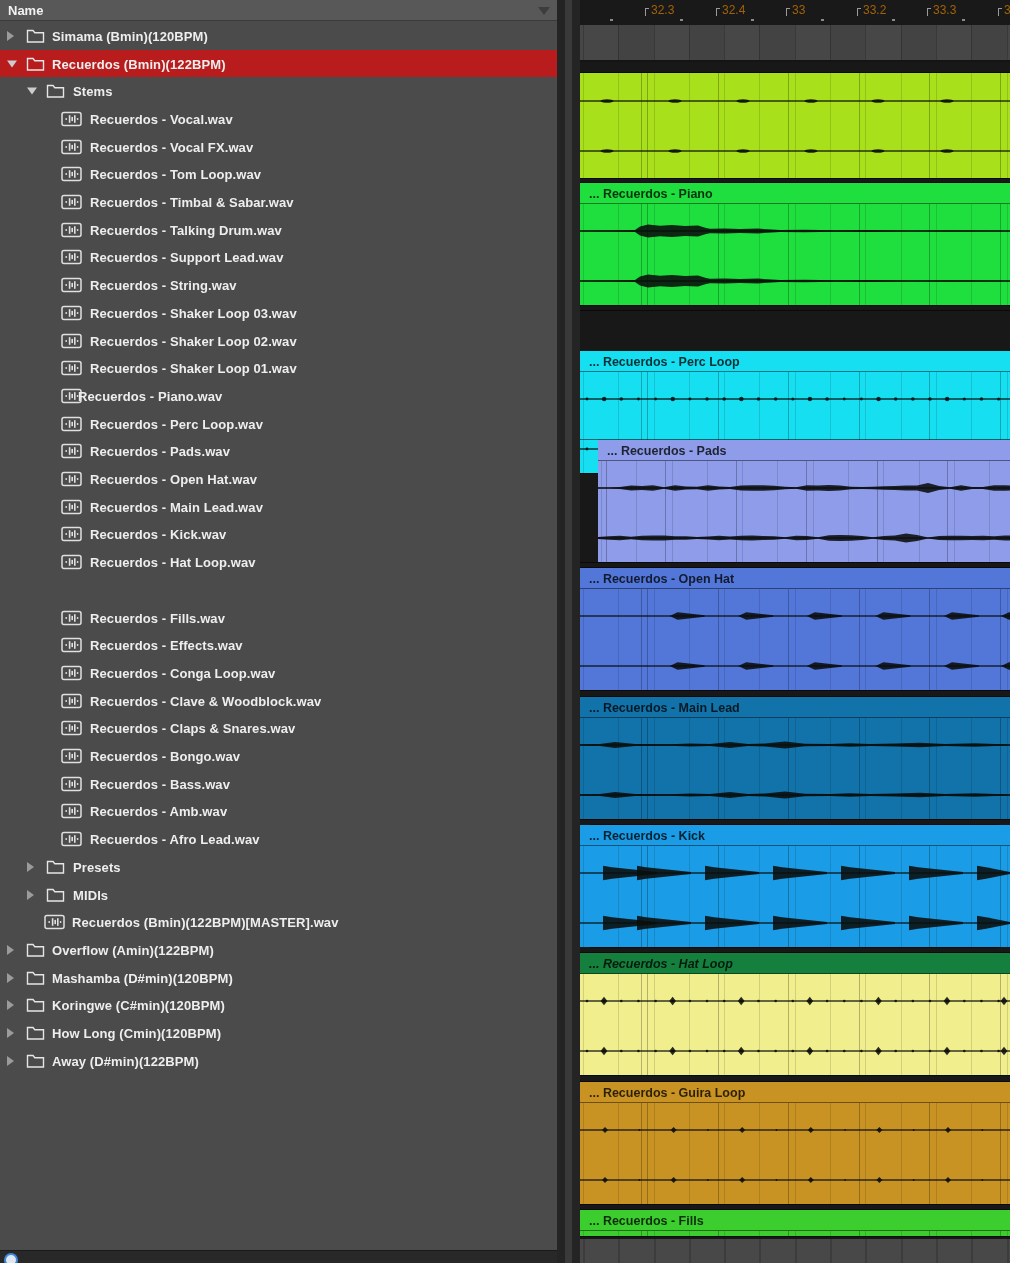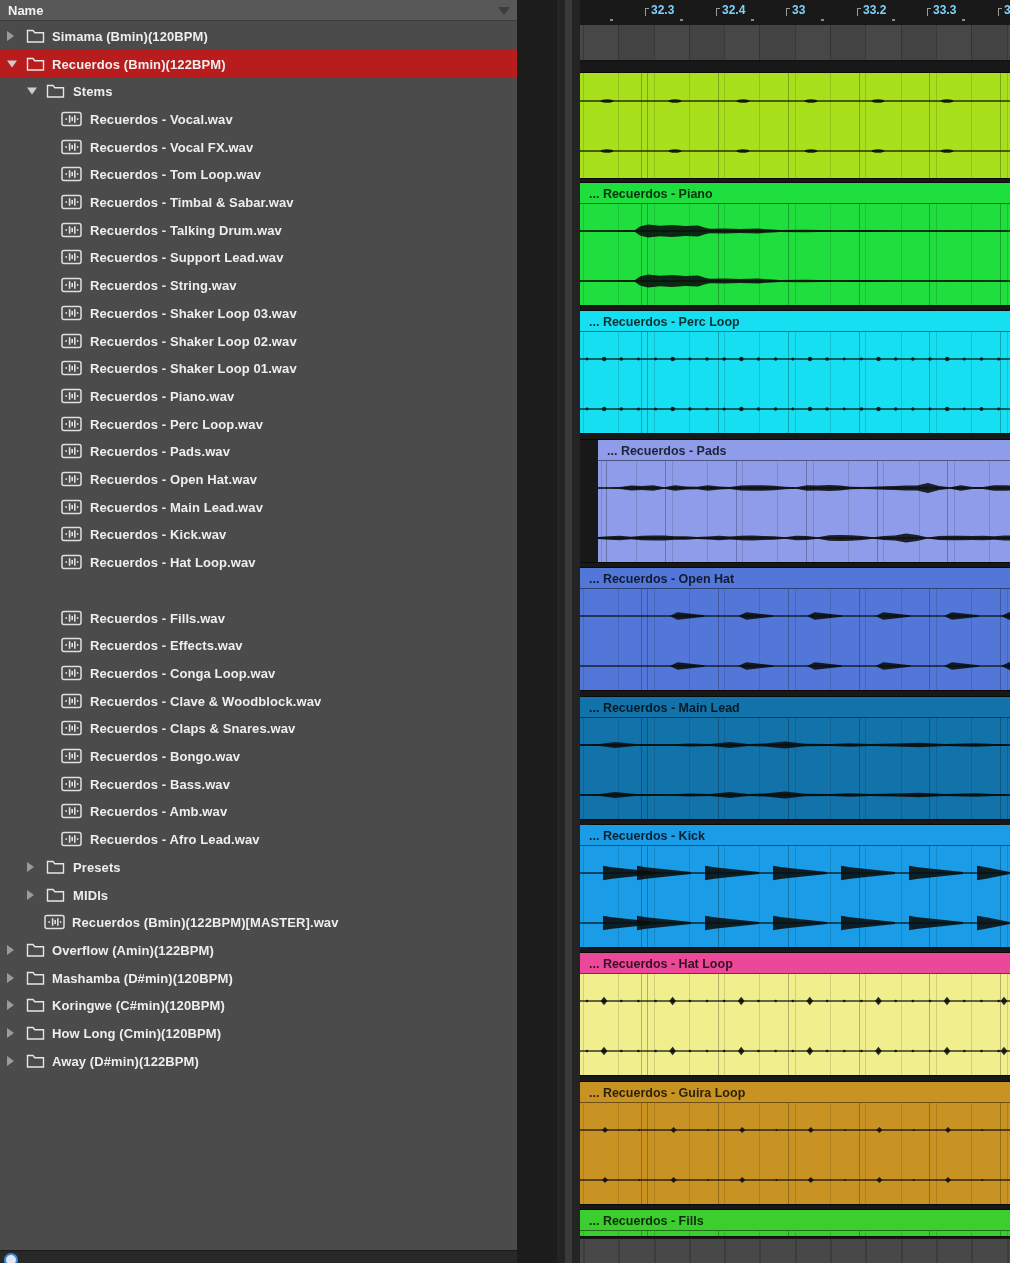--- a/index.html
+++ b/index.html
@@ -1,20 +1,20 @@
 <!DOCTYPE html>
 <html><head>
 <meta charset="utf-8">
 <style>
   html,body{margin:0;padding:0;background:#111;}
   .app{position:relative;width:1010px;height:1263px;background:#1c1c1c;overflow:hidden;
        font-family:"Liberation Sans","DejaVu Sans",sans-serif;-webkit-font-smoothing:antialiased;}
 
   
-  .sidebar{position:absolute;left:0;top:0;width:517px;height:1263px;background:#4b4b4b;}
+  .sidebar{position:absolute;left:0;top:0;width:557px;height:1263px;background:#4b4b4b;}
   .sb-header{position:absolute;top:0;left:0;right:0;height:21px;background:#585858;
              border-bottom:1px solid #3a3a3a;color:#f2f2f2;font-size:13px;font-weight:bold;
              line-height:21px;padding-left:8px;box-sizing:border-box;}
   .filter-tri{position:absolute;right:7px;top:7px;width:0;height:0;
               border-left:6px solid transparent;border-right:6px solid transparent;
               border-top:8px solid #3d3d3d;}
   .tree{position:absolute;top:22px;left:0;right:0;height:1229px;overflow:hidden;}
   .row{position:absolute;left:0;right:0;height:27.7px;}
   .row.selected{background:#b91c1c;}
   .lbl{position:absolute;top:50%;transform:translateY(-50%);font-size:13px;font-weight:bold;
@@ -30,21 +30,21 @@
   .info-circle{position:absolute;left:4px;top:2px;width:14px;height:14px;border-radius:50%;
                border:2.5px solid #3f86dc;box-sizing:border-box;background:#dfe7f2;}
 
   
   .splitter{position:absolute;left:557px;top:0;width:23px;height:1263px;background:#242424;}
   .splitter-handle{position:absolute;left:8px;top:0;width:7px;height:100%;background:#3a3a3a;}
 
   
   .arrange{position:absolute;left:580px;top:0;width:430px;height:1263px;background:#181818;overflow:hidden;}
   .ruler{position:absolute;top:0;left:0;right:0;height:25px;background:#191919;}
-  .rl{position:absolute;top:3px;font-size:12px;font-weight:bold;color:#7dd3fc;white-space:nowrap;}
+  .rl{position:absolute;top:3px;font-size:12px;font-weight:normal;color:#a16207;white-space:nowrap;}
   .tick{position:absolute;top:8px;width:4px;height:8px;border-left:1.5px solid #9a9a9a;
         border-top:1.5px solid #9a9a9a;box-sizing:border-box;}
   .rdot{position:absolute;top:19px;width:3px;height:2px;background:#8a8a8a;}
   .scrub{position:absolute;top:25px;left:0;right:0;height:35px;background:#434343;
          background-image:repeating-linear-gradient(90deg,rgba(255,255,255,.025) 0 35.3px,transparent 35.3px 70.6px),
                           repeating-linear-gradient(90deg,#343434 0 1px,transparent 1px 35.3px);
          background-position:3px 0,3px 0;border-bottom:2px solid #141414;}
   .clip{position:absolute;left:0;right:0;border-top:1px solid rgba(0,0,0,.55);
         border-bottom:1px solid rgba(0,0,0,.55);box-sizing:content-box;}
   .clip .bar{height:21px;line-height:22px;padding-left:9px;font-size:12.5px;font-weight:bold;
@@ -199,21 +199,21 @@
         </div>
         <div class="row" style="top: 360.1px;">
           <svg class="ficon" style="left:61px" width="21" height="16" viewBox="0 0 21 16">
             <rect x="1" y="1.5" width="19" height="13" rx="2" fill="none" stroke="#e0e0e0" stroke-width="1.5"></rect>
             <circle cx="5.2" cy="8" r=".9" fill="#e0e0e0"></circle>
             <rect x="7.8" y="4.2" width="1.6" height="7.6" fill="#e0e0e0"></rect>
             <rect x="10.4" y="5.9" width="1.6" height="4.2" fill="#e0e0e0"></rect>
             <rect x="13" y="4.2" width="1.6" height="7.6" fill="#e0e0e0"></rect>
             <circle cx="16.6" cy="8" r=".9" fill="#e0e0e0"></circle>
           </svg>
-          <span class="lbl" style="left: 90px;">Recuerdos - Piano.wav</span>
+          <span class="lbl" style="left: 78px;">Recuerdos - Piano.wav</span>
         </div>
         <div class="row" style="top: 387.8px;">
           <svg class="ficon" style="left:61px" width="21" height="16" viewBox="0 0 21 16">
             <rect x="1" y="1.5" width="19" height="13" rx="2" fill="none" stroke="#e0e0e0" stroke-width="1.5"></rect>
             <circle cx="5.2" cy="8" r=".9" fill="#e0e0e0"></circle>
             <rect x="7.8" y="4.2" width="1.6" height="7.6" fill="#e0e0e0"></rect>
             <rect x="10.4" y="5.9" width="1.6" height="4.2" fill="#e0e0e0"></rect>
             <rect x="13" y="4.2" width="1.6" height="7.6" fill="#e0e0e0"></rect>
             <circle cx="16.6" cy="8" r=".9" fill="#e0e0e0"></circle>
           </svg>
@@ -491,21 +491,21 @@
           <div class="body" style="height: 101px; background-color: rgb(31, 223, 62); background-image: repeating-linear-gradient(90deg, rgba(0, 0, 0, 0.26) 0px, rgba(0, 0, 0, 0.26) 1px, transparent 1px, transparent 70.6px), repeating-linear-gradient(90deg, rgba(0, 0, 0, 0.13) 0px, rgba(0, 0, 0, 0.13) 1px, transparent 1px, transparent 35.3px); background-position: 67px 0px, 3px 0px;">
             <svg width="430" height="101" style="position: absolute; left: 0px; top: 0px;">
               <rect x="0" y="26.3" width="430" height="1.4" fill="rgba(10,14,12,0.88)"></rect>
               <path d="M0 26.4 L40 26.2 L55 26 L60 22.6 L68 20.6 L80 21.8 L92 20.9 L105 22 L118 21.4 L126 24 L130 24.8 L145 24.4 L160 25 L178 24.6 L192 25.6 L200 26.1 L225 25.8 L255 26.2 L290 26 L330 26.4 L370 26.2 L430 26.5 L430 27.5 L370 27.8 L330 27.6 L290 28 L255 27.8 L225 28.2 L200 27.9 L192 28.4 L178 29.4 L160 29 L145 29.6 L130 29.2 L126 30 L118 32.6 L105 32 L92 33.1 L80 32.2 L68 33.4 L60 31.4 L55 28 L40 27.8 L0 27.6 Z" fill="rgba(10,14,12,0.88)"></path>
               <rect x="0" y="76.3" width="430" height="1.4" fill="rgba(10,14,12,0.88)"></rect>
               <path d="M0 76.4 L40 76.2 L55 76 L60 72.6 L68 70.6 L80 71.8 L92 70.9 L105 72 L118 71.4 L126 74 L130 74.8 L145 74.4 L160 75 L178 74.6 L192 75.6 L200 76.1 L225 75.8 L255 76.2 L290 76 L330 76.4 L370 76.2 L430 76.5 L430 77.5 L370 77.8 L330 77.6 L290 78 L255 77.8 L225 78.2 L200 77.9 L192 78.4 L178 79.4 L160 79 L145 79.6 L130 79.2 L126 80 L118 82.6 L105 82 L92 83.1 L80 82.2 L68 83.4 L60 81.4 L55 78 L40 77.8 L0 77.6 Z" fill="rgba(10,14,12,0.88)"></path>
             </svg>
           </div>
         </div>
         <div class="clip" style="position: absolute; left: 0px; right: 0px; top: 310.4px;">
-          <div class="bar" style="background-color: rgb(23, 223, 242);">... Recuerdos - Perc Loop</div>
+          <div class="bar" style="background-color: rgb(23, 223, 242); margin-top: 40px;">... Recuerdos - Perc Loop</div>
           <div class="body" style="height: 101px; background-color: rgb(23, 223, 242); background-image: repeating-linear-gradient(90deg, rgba(0, 0, 0, 0.26) 0px, rgba(0, 0, 0, 0.26) 1px, transparent 1px, transparent 70.6px), repeating-linear-gradient(90deg, rgba(0, 0, 0, 0.13) 0px, rgba(0, 0, 0, 0.13) 1px, transparent 1px, transparent 35.3px); background-position: 67px 0px, 3px 0px;">
             <svg width="430" height="101" style="position: absolute; left: 0px; top: 0px;">
               <rect x="0" y="26.3" width="430" height="1.4" fill="rgba(10,14,12,0.88)"></rect>
               <circle cx="7" cy="27" r="1.4003795819358804" fill="rgba(10,14,12,0.88)"></circle>
               <circle cx="24.15" cy="27" r="2.2" fill="rgba(10,14,12,0.88)"></circle>
               <circle cx="41.3" cy="27" r="1.7796335993705472" fill="rgba(10,14,12,0.88)"></circle>
               <circle cx="58.449999999999996" cy="27" r="1.4019046238166766" fill="rgba(10,14,12,0.88)"></circle>
               <circle cx="75.6" cy="27" r="1.4110124899125716" fill="rgba(10,14,12,0.88)"></circle>
               <circle cx="92.75" cy="27" r="2.2" fill="rgba(10,14,12,0.88)"></circle>
               <circle cx="109.9" cy="27" r="1.4869179636179086" fill="rgba(10,14,12,0.88)"></circle>
@@ -616,21 +616,21 @@
               <path d="M57 69.7 L66 71.2 L111 76 L111 78 L66 82.8 L57 84.3 Z" fill="rgba(10,14,12,0.88)"></path>
               <path d="M125 69.7 L134 71.2 L179 76 L179 78 L134 82.8 L125 84.3 Z" fill="rgba(10,14,12,0.88)"></path>
               <path d="M193 69.7 L202 71.2 L247 76 L247 78 L202 82.8 L193 84.3 Z" fill="rgba(10,14,12,0.88)"></path>
               <path d="M261 69.7 L270 71.2 L315 76 L315 78 L270 82.8 L261 84.3 Z" fill="rgba(10,14,12,0.88)"></path>
               <path d="M329 69.7 L338 71.2 L383 76 L383 78 L338 82.8 L329 84.3 Z" fill="rgba(10,14,12,0.88)"></path>
               <path d="M397 69.7 L406 71.2 L430 76 L430 78 L406 82.8 L397 84.3 Z" fill="rgba(10,14,12,0.88)"></path>
             </svg>
           </div>
         </div>
         <div class="clip" style="position: absolute; left: 0px; right: 0px; top: 952.4px;">
-          <div class="bar" style="background-color: #ec4899;">... Recuerdos - Hat Loop</div>
+          <div class="bar" style="background-color: #15803d; font-style: italic;">... Recuerdos - Hat Loop</div>
           <div class="body" style="height: 101px; background-color: rgb(241, 238, 141); background-image: repeating-linear-gradient(90deg, rgba(0, 0, 0, 0.26) 0px, rgba(0, 0, 0, 0.26) 1px, transparent 1px, transparent 70.6px), repeating-linear-gradient(90deg, rgba(0, 0, 0, 0.13) 0px, rgba(0, 0, 0, 0.13) 1px, transparent 1px, transparent 35.3px); background-position: 67px 0px, 3px 0px;">
             <svg width="430" height="101" style="position: absolute; left: 0px; top: 0px;">
               <rect x="0" y="26.3" width="430" height="1.4" fill="rgba(10,14,12,0.88)"></rect>
               <circle cx="7" cy="27" r="1.3" fill="rgba(10,14,12,0.88)"></circle>
               <circle cx="24.15" cy="27" r="1.3" fill="rgba(10,14,12,0.88)"></circle>
               <circle cx="41.3" cy="27" r="1.3" fill="rgba(10,14,12,0.88)"></circle>
               <circle cx="58.449999999999996" cy="27" r="1.3" fill="rgba(10,14,12,0.88)"></circle>
               <circle cx="75.6" cy="27" r="1.3" fill="rgba(10,14,12,0.88)"></circle>
               <circle cx="92.75" cy="27" r="1.3" fill="rgba(10,14,12,0.88)"></circle>
               <circle cx="109.9" cy="27" r="1.3" fill="rgba(10,14,12,0.88)"></circle>

